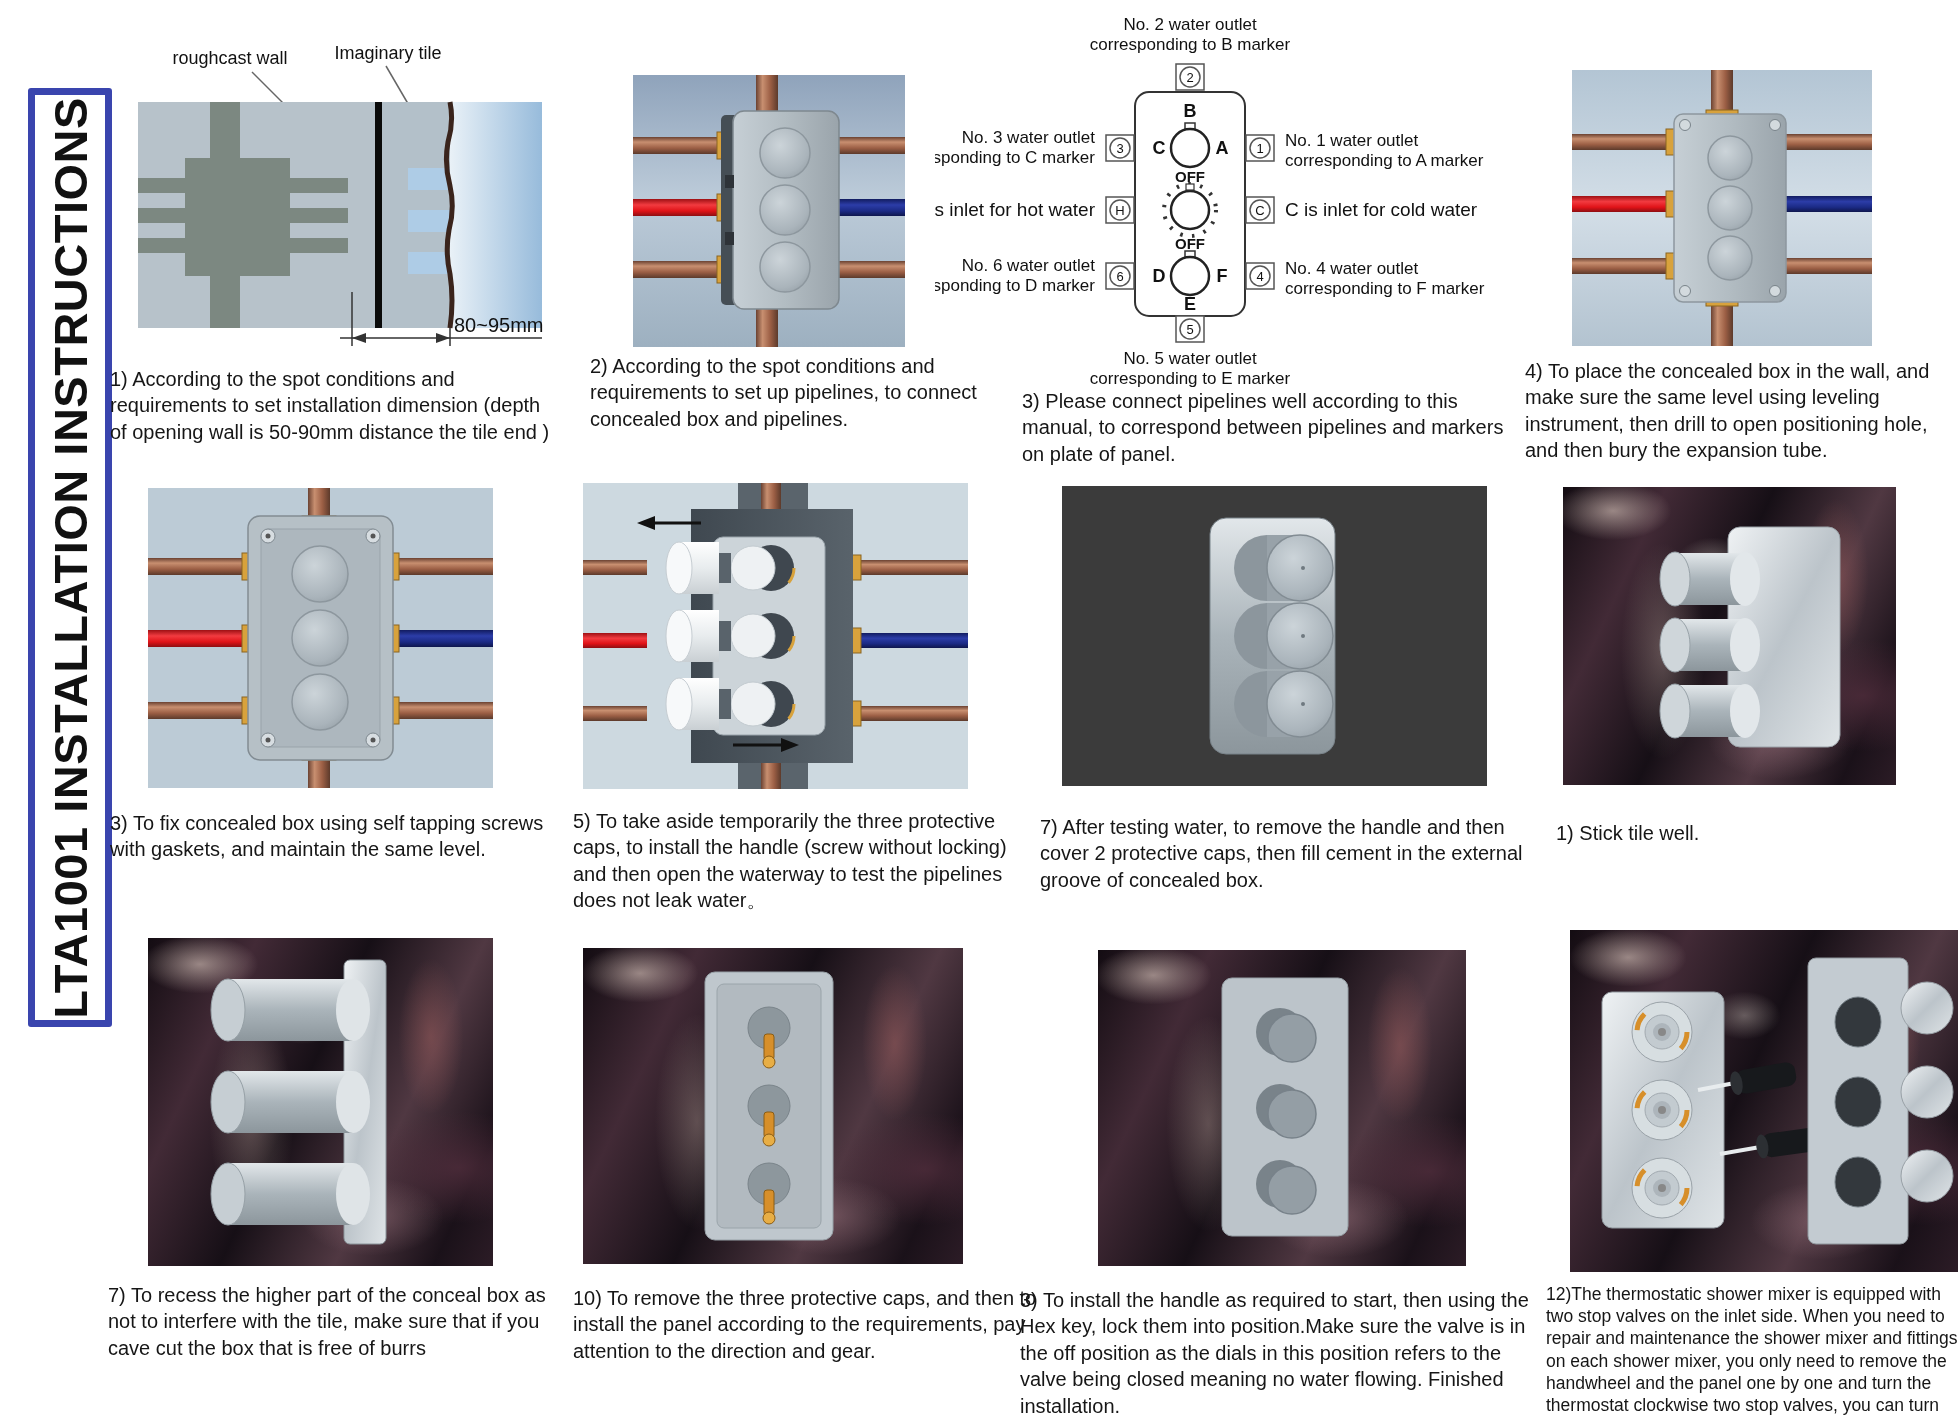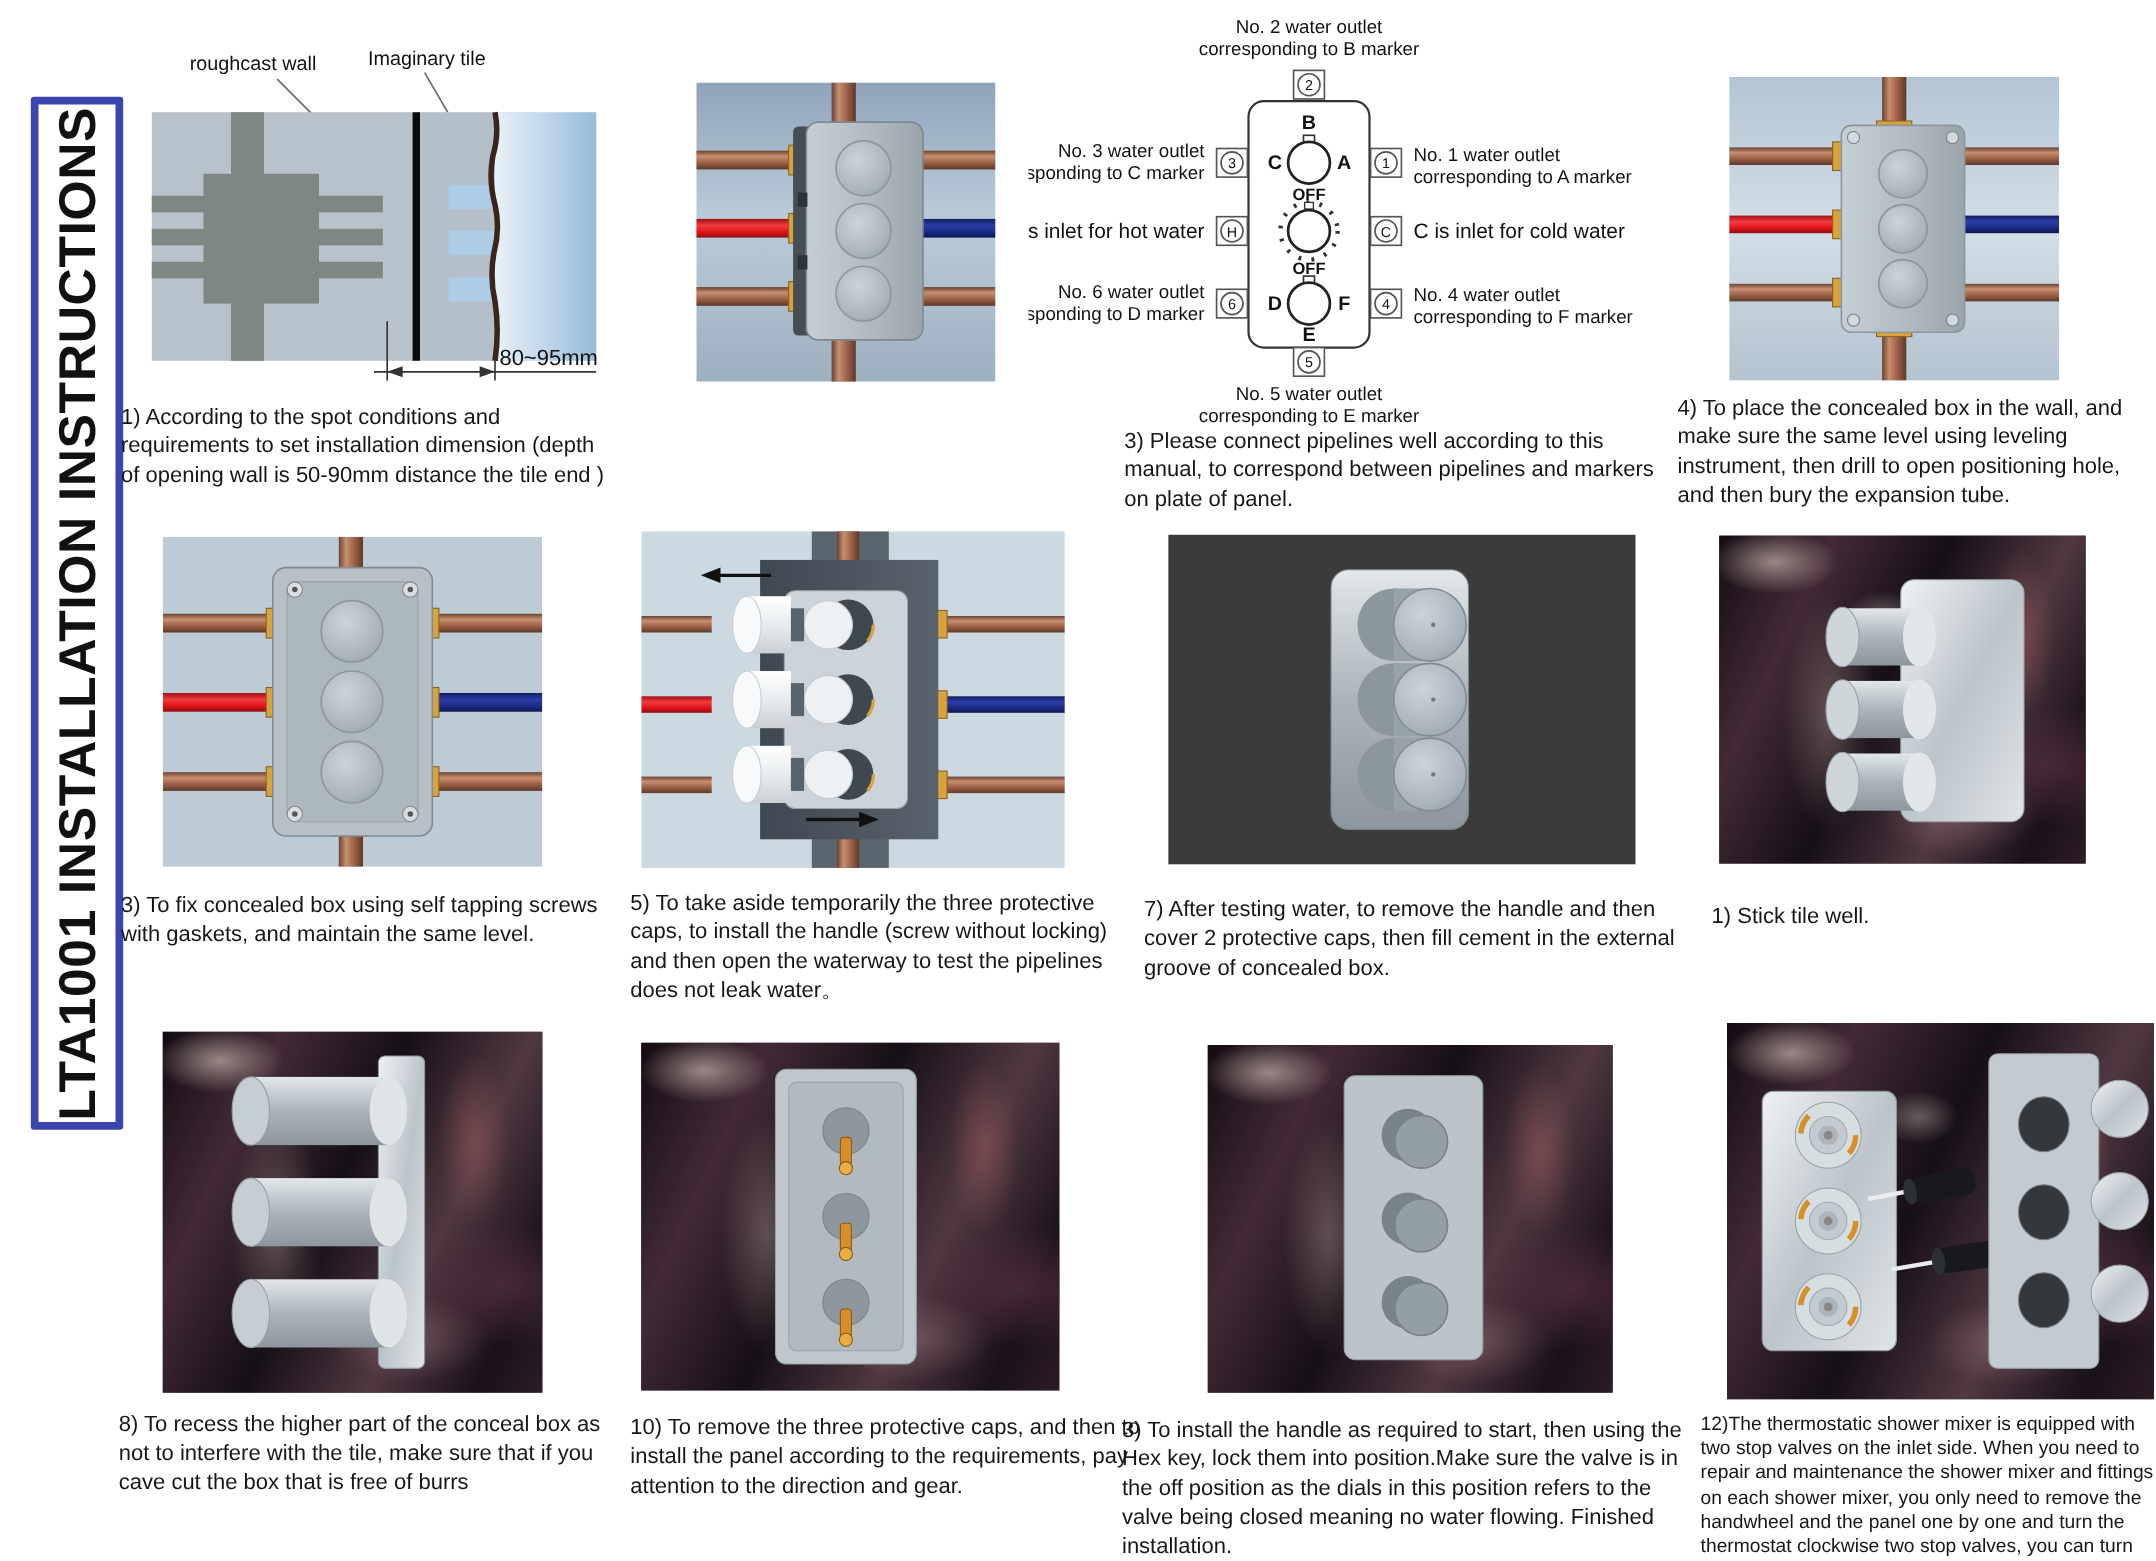--- a/index.html
+++ b/index.html
@@ -171,20 +171,21 @@
     <g>
       <rect x="88" y="40" width="28" height="190" rx="5" fill="#454e55"></rect>
       <rect x="100" y="36" width="106" height="198" rx="11" fill="url(#boxface)" stroke="#7e888f" stroke-width="1.5"></rect>
       <circle cx="152" cy="78" r="25" fill="url(#knobface)" stroke="#8d979e" stroke-width="1.5"></circle>
       <circle cx="152" cy="135" r="25" fill="url(#knobface)" stroke="#8d979e" stroke-width="1.5"></circle>
       <circle cx="152" cy="192" r="25" fill="url(#knobface)" stroke="#8d979e" stroke-width="1.5"></circle>
       <rect x="92" y="100" width="9" height="13" fill="#2e3338"></rect>
       <rect x="92" y="157" width="9" height="13" fill="#2e3338"></rect>
     </g>
   </svg>
+  <div class="caption" style="left:590px;top:353px;width:420px">2) According to the spot conditions and requirements to set up pipelines, to connect concealed box and pipelines.</div>
 
   <svg class="abs" style="left:935px;top:12px" width="570" height="375" viewBox="0 0 570 375">
     <g>
       <rect x="200" y="80" width="110" height="224" rx="14" fill="#ffffff" stroke="#333" stroke-width="2"></rect>
 
       <g fill="#ffffff" stroke="#555" stroke-width="1.5">
         <rect x="241" y="52" width="28" height="26"></rect>
         <rect x="241" y="304" width="28" height="26"></rect>
         <rect x="171" y="123" width="28" height="26"></rect>
         <rect x="171" y="185" width="28" height="26"></rect>
@@ -435,21 +436,21 @@
       <ellipse cx="80" cy="72" rx="17" ry="31" fill="#c6ced3" stroke="#96a0a6"></ellipse>
       <ellipse cx="205" cy="72" rx="17" ry="31" fill="#dfe4e7"></ellipse>
       <rect x="80" y="133" width="125" height="62" fill="url(#cylv)"></rect>
       <ellipse cx="80" cy="164" rx="17" ry="31" fill="#c6ced3" stroke="#96a0a6"></ellipse>
       <ellipse cx="205" cy="164" rx="17" ry="31" fill="#dfe4e7"></ellipse>
       <rect x="80" y="225" width="125" height="62" fill="url(#cylv)"></rect>
       <ellipse cx="80" cy="256" rx="17" ry="31" fill="#c6ced3" stroke="#96a0a6"></ellipse>
       <ellipse cx="205" cy="256" rx="17" ry="31" fill="#dfe4e7"></ellipse>
     </svg>
   </div>
-  <div class="caption" style="left:108px;top:1282px;width:465px">8) To recess the higher part of the conceal box as not to interfere with the tile, make sure that if you cave cut the box that is free of burrs</div>
+  <div class="caption" style="left:108px;top:1282px;width:465px">7) To recess the higher part of the conceal box as not to interfere with the tile, make sure that if you cave cut the box that is free of burrs</div>
 
   <div class="marble" style="left:583px;top:948px;width:380px;height:316px">
     <svg width="380" height="316" viewBox="0 0 380 316">
       <rect x="122" y="24" width="128" height="268" rx="10" fill="#bfc7cd" stroke="#97a1a7"></rect>
       <rect x="134" y="36" width="104" height="244" rx="7" fill="#b2bac0" stroke="#9aa4aa"></rect>
       <circle cx="186" cy="80" r="21" fill="#8d979d" stroke="#7a848a"></circle>
       <rect x="181" y="86" width="10" height="26" rx="3" fill="#d78f2a" stroke="#8a5c14"></rect>
       <circle cx="186" cy="114" r="6" fill="#e8ae45" stroke="#8a5c14"></circle>
       <circle cx="186" cy="158" r="21" fill="#8d979d" stroke="#7a848a"></circle>
       <rect x="181" y="164" width="10" height="26" rx="3" fill="#d78f2a" stroke="#8a5c14"></rect>

